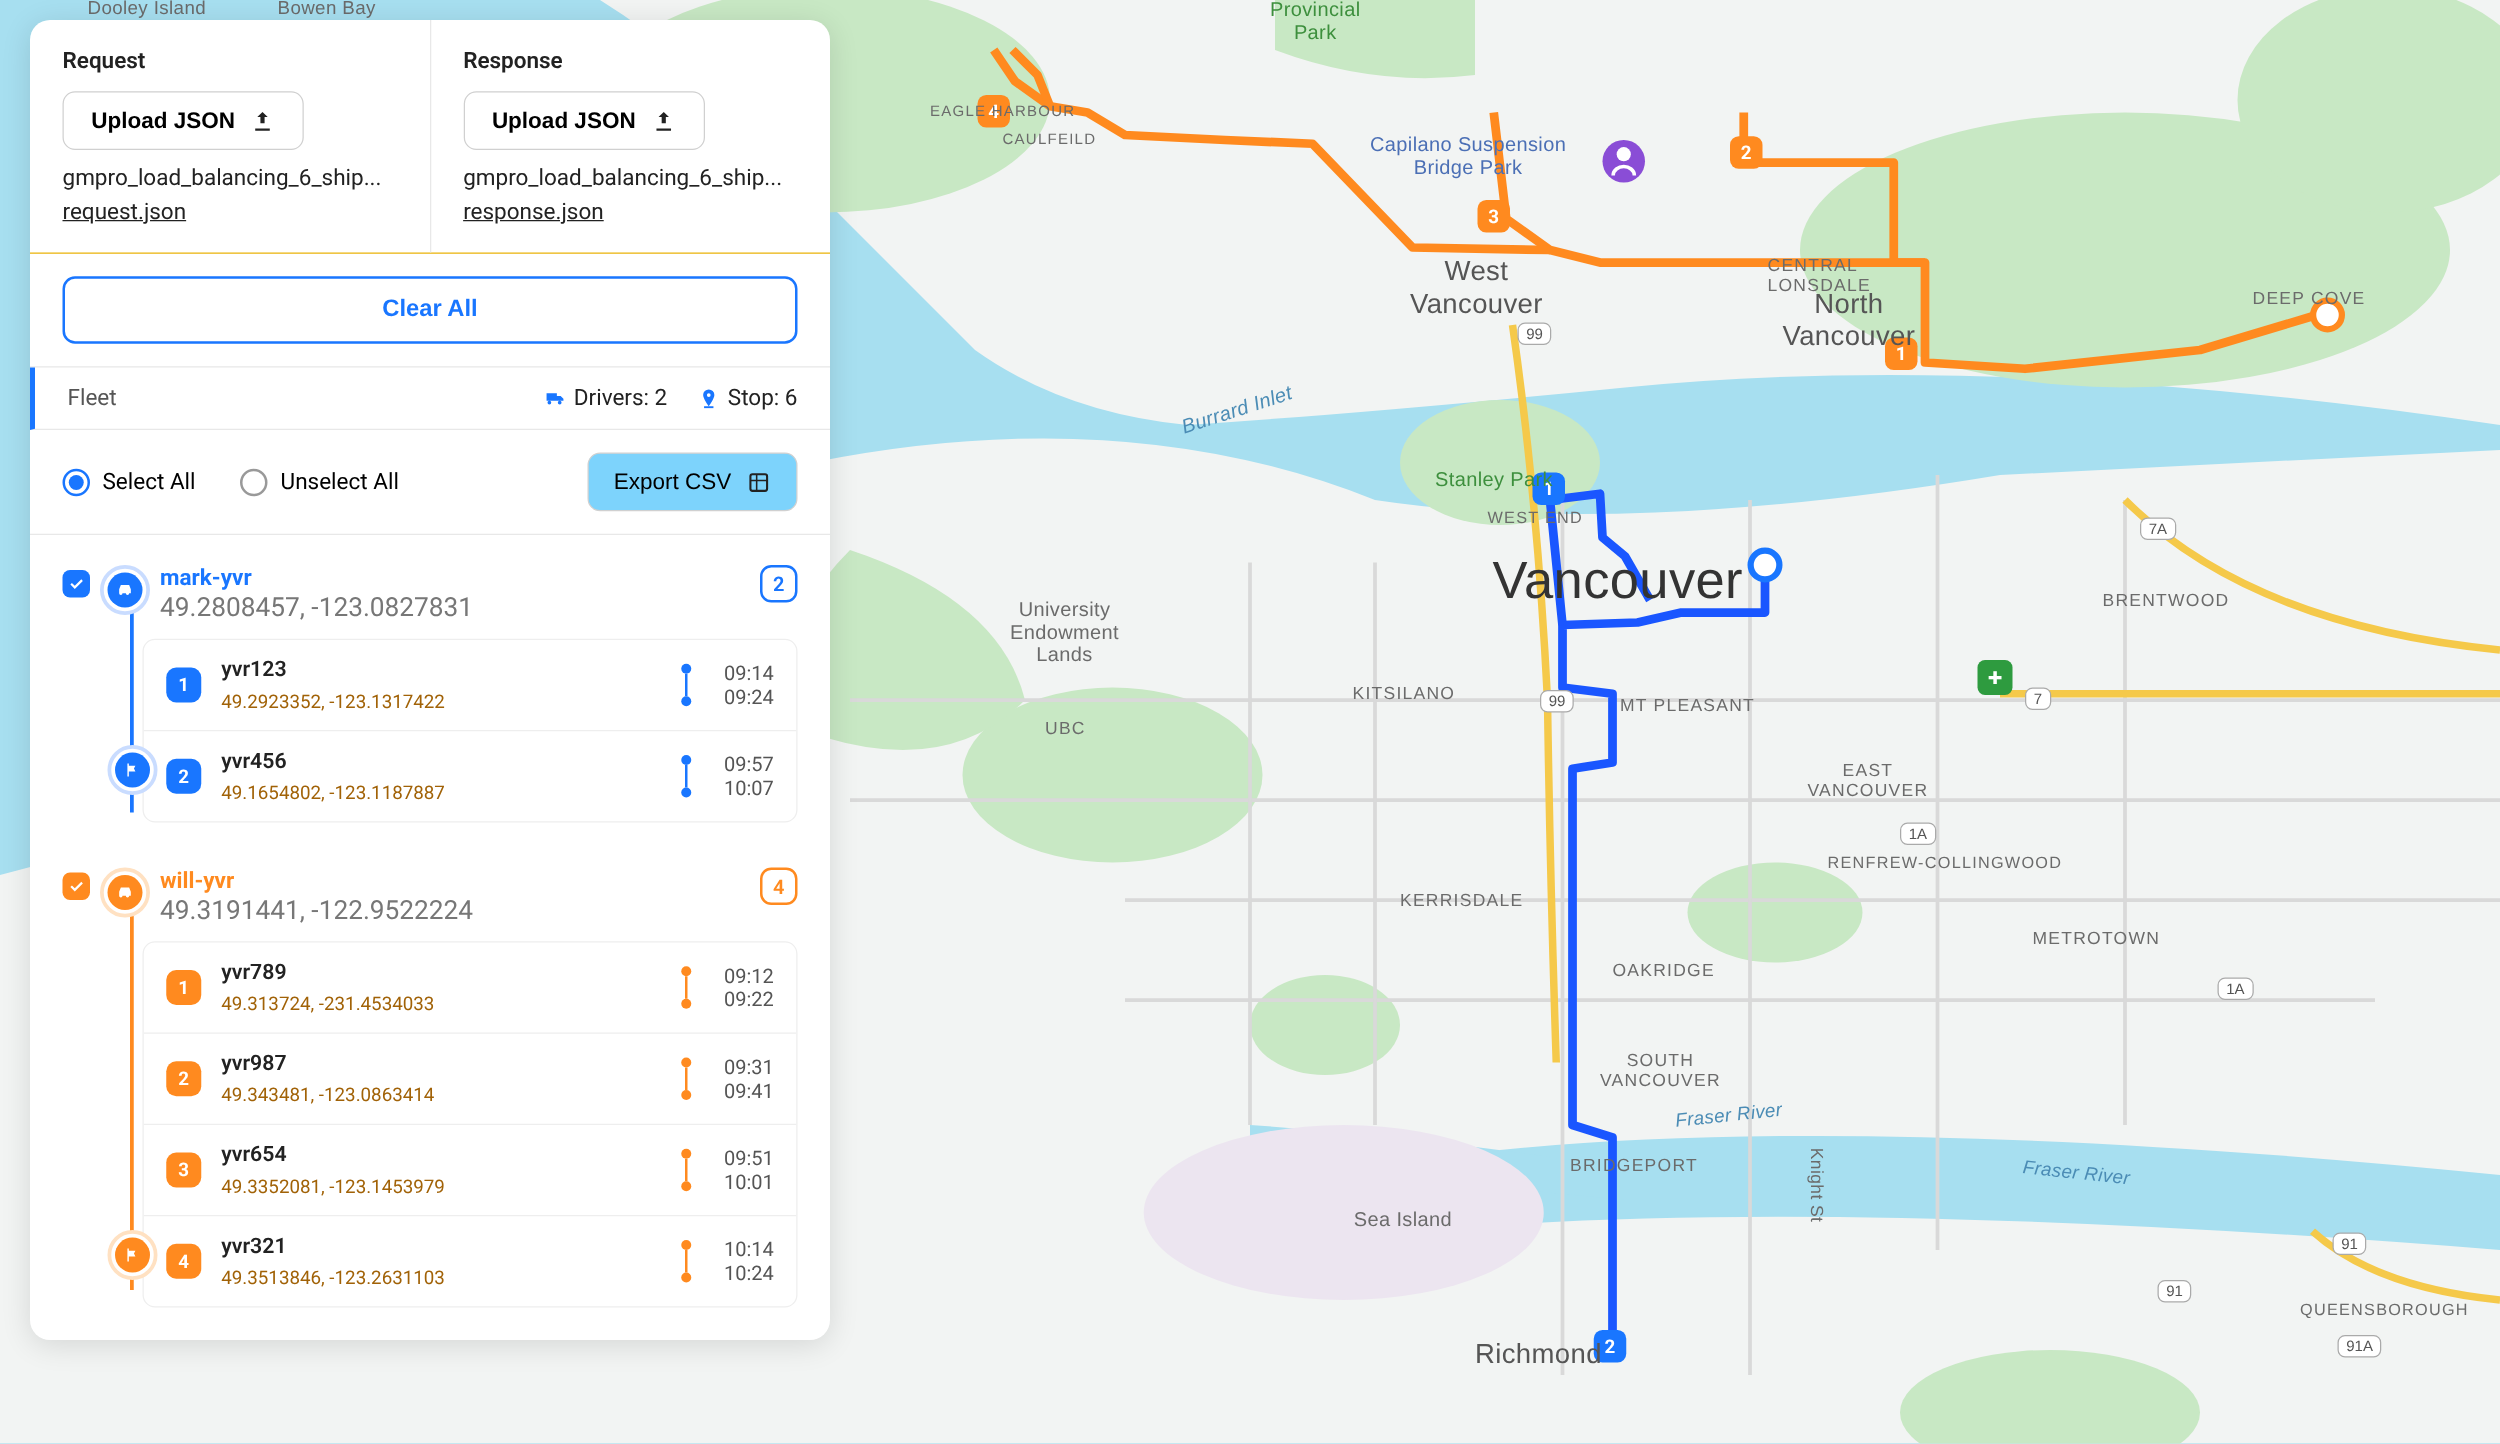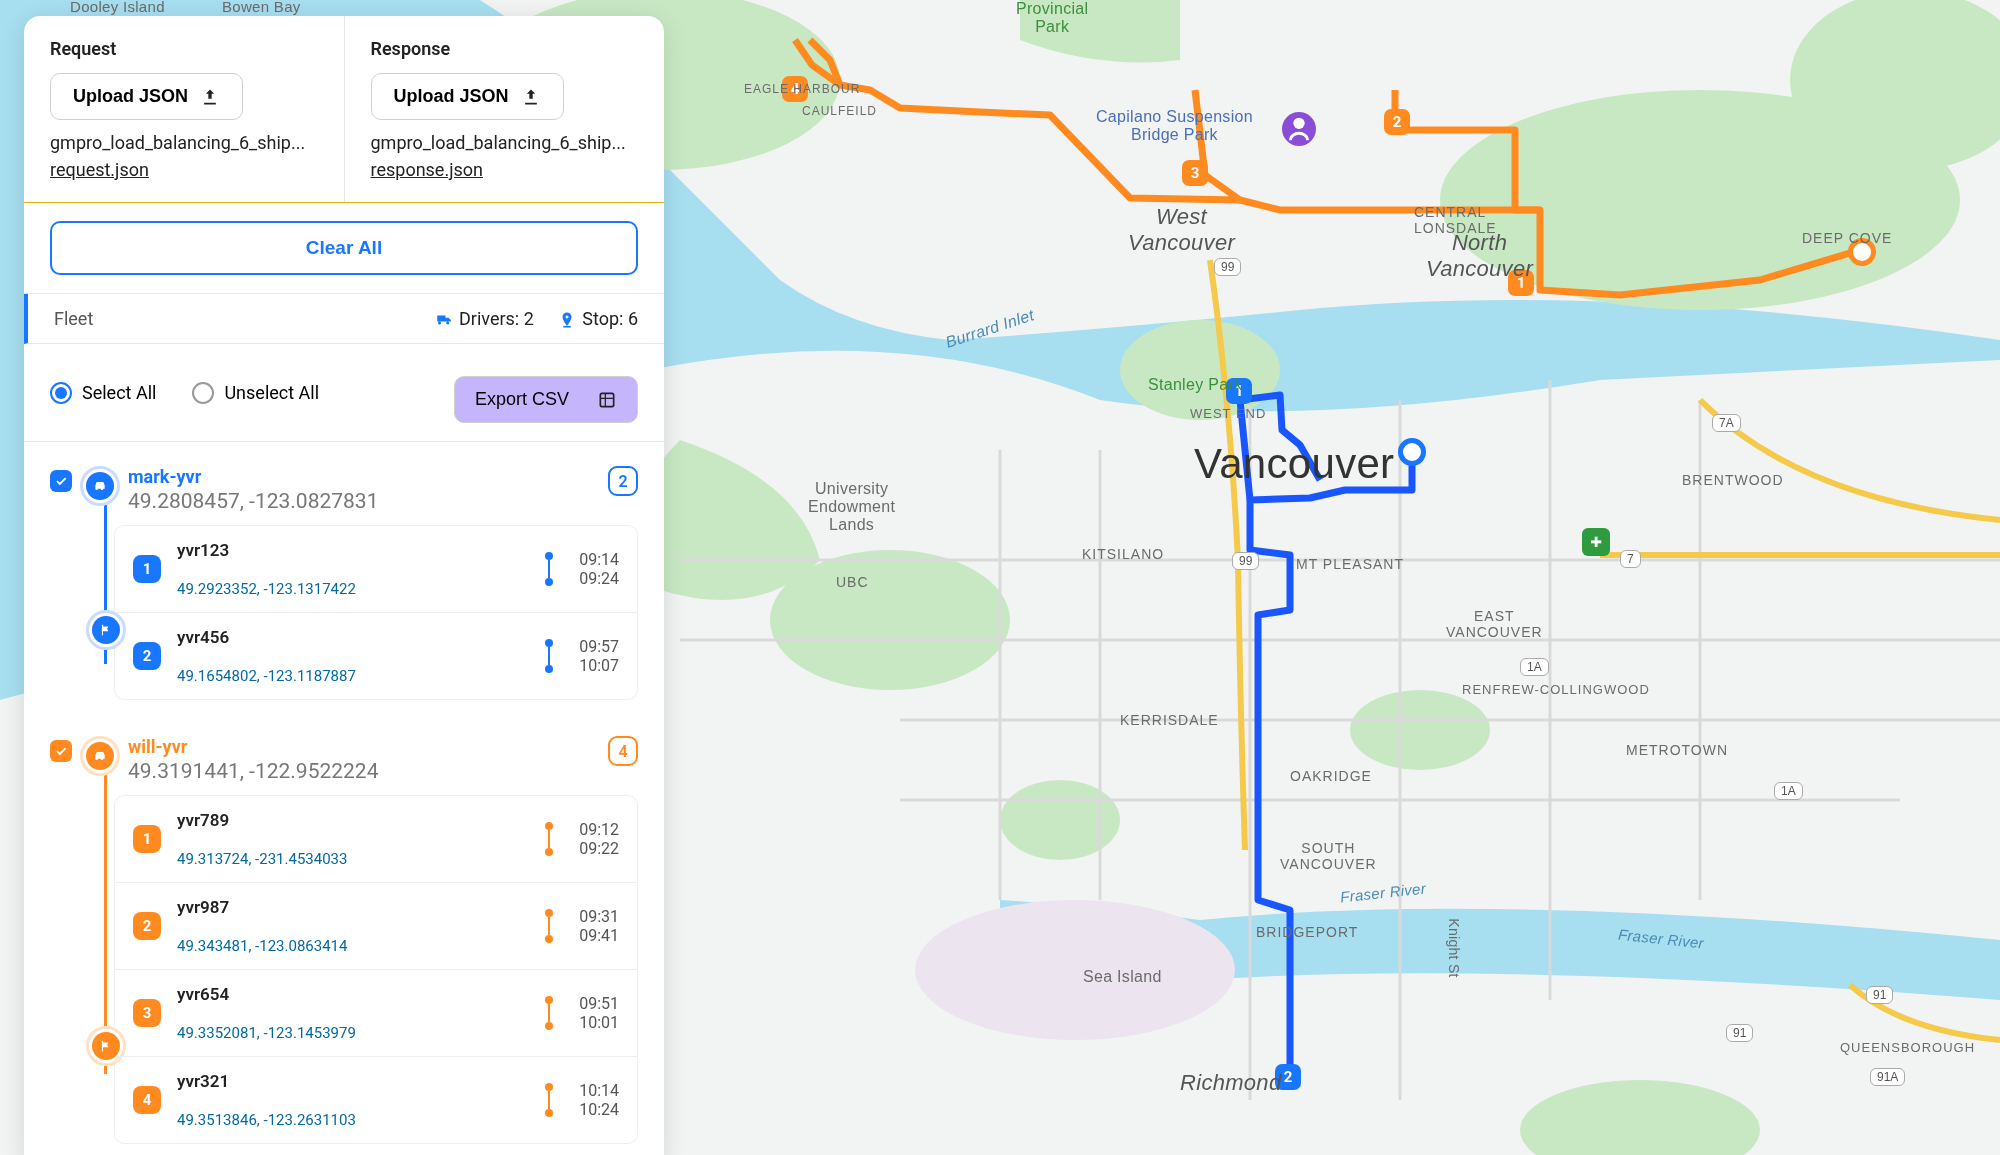--- a/index.html
+++ b/index.html
@@ -57,23 +57,23 @@
 .select-row {
   display: flex; align-items: center; justify-content: space-between;
   padding: 18px 26px; border-bottom: 1px solid #e8e8e8;
 }
 .radios { display: flex; gap: 36px; align-items: center; }
 .radio-item { display: flex; align-items: center; gap: 10px; font-size: 18px; cursor: pointer; }
 .radio { width: 22px; height: 22px; border-radius: 50%; border: 2px solid #999; display: inline-flex; align-items: center; justify-content: center; }
 .radio.selected { border-color: #1976ff; }
 .radio.selected::after { content:""; width: 12px; height: 12px; border-radius: 50%; background: #1976ff; }
 .export-btn {
-  display: inline-flex; align-items: center; gap: 28px;
+  display: inline-flex; align-items: center; gap: 12px;
   border: 1px solid #d0d0d0; border-radius: 10px;
-  padding: 12px 20px; font-size: 18px; background: #c4b5fd; cursor: pointer; margin-top: 14px;
+  padding: 12px 20px; font-size: 18px; background: #7dd3fc; cursor: pointer;
 }
 
 .drivers { padding: 12px 0 20px 0; }
 .driver-block { padding: 12px 26px 6px 26px; }
 .driver-head { display: flex; align-items: flex-start; gap: 8px; }
 .chk { width: 22px; height: 22px; border-radius: 6px; display: inline-flex; align-items: center; justify-content: center; flex-shrink: 0; margin-top: 4px; }
 .chk.blue { background: #1976ff; }
 .chk.orange { background: #ff8a1f; }
 .chk svg { width: 14px; height: 14px; }
 .driver-icon-wrap {
@@ -103,40 +103,40 @@
 .stop-row + .stop-row { border-top: 1px solid #eee; }
 .stop-num {
   width: 28px; height: 28px; border-radius: 8px; color: #fff;
   display: flex; align-items: center; justify-content: center;
   font-size: 15px; font-weight: 700; flex-shrink: 0;
 }
 .stop-num.blue { background: #1976ff; }
 .stop-num.orange { background: #ff8a1f; }
 .stop-info { flex: 1; }
 .stop-id { font-size: 17px; font-weight: 600; color: #222; }
-.stop-coords { font-size: 15px; color: #0369a1; margin-top: 20px; }
+.stop-coords { font-size: 15px; color: #a16207; margin-top: 6px; }
 .stop-times { text-align: right; font-size: 16px; color: #555; }
 .driver-block { position: relative; }
 .finish-icon {
   width: 40px; height: 40px; border-radius: 50%;
   display: flex; align-items: center; justify-content: center; flex-shrink:0;
   position: absolute; left: 62px;
 }
 .finish-icon.blue-f { border: 3px solid #c9dcff; background:#fff; }
 .finish-icon.orange-f { border: 3px solid #ffe1c2; background:#fff; }
 .finish-icon .inner { width: 28px; height: 28px; border-radius:50%; display:flex;align-items:center;justify-content:center;}
 .finish-icon.blue-f .inner { background:#1976ff;}
 .finish-icon.orange-f .inner { background:#ff8a1f;}
 
 .map-label {
   position: absolute; font-size: 16px; color: #6b6b6b;
   font-family: Arial, sans-serif; white-space: nowrap;
   letter-spacing: 0.3px;
 }
-.map-label.city { font-size: 22px; color: #555; font-style: italic; }
+.map-label.city { font-size: 22px; color: #555; }
 .map-label.big { font-size: 42px; font-weight: 400; color: #333; }
 .map-label.park { color: #3d8f3d; }
 .map-label.water { color: #4b8cb5; font-style: italic; }
 .map-marker {
   position: absolute; width: 26px; height: 26px; border-radius: 7px;
   color: #fff; font-size: 15px; font-weight: 700;
   display:flex; align-items:center; justify-content:center;
 }
 .map-marker.blue { background:#1976ff; }
 .map-marker.orange { background:#ff8a1f; }

